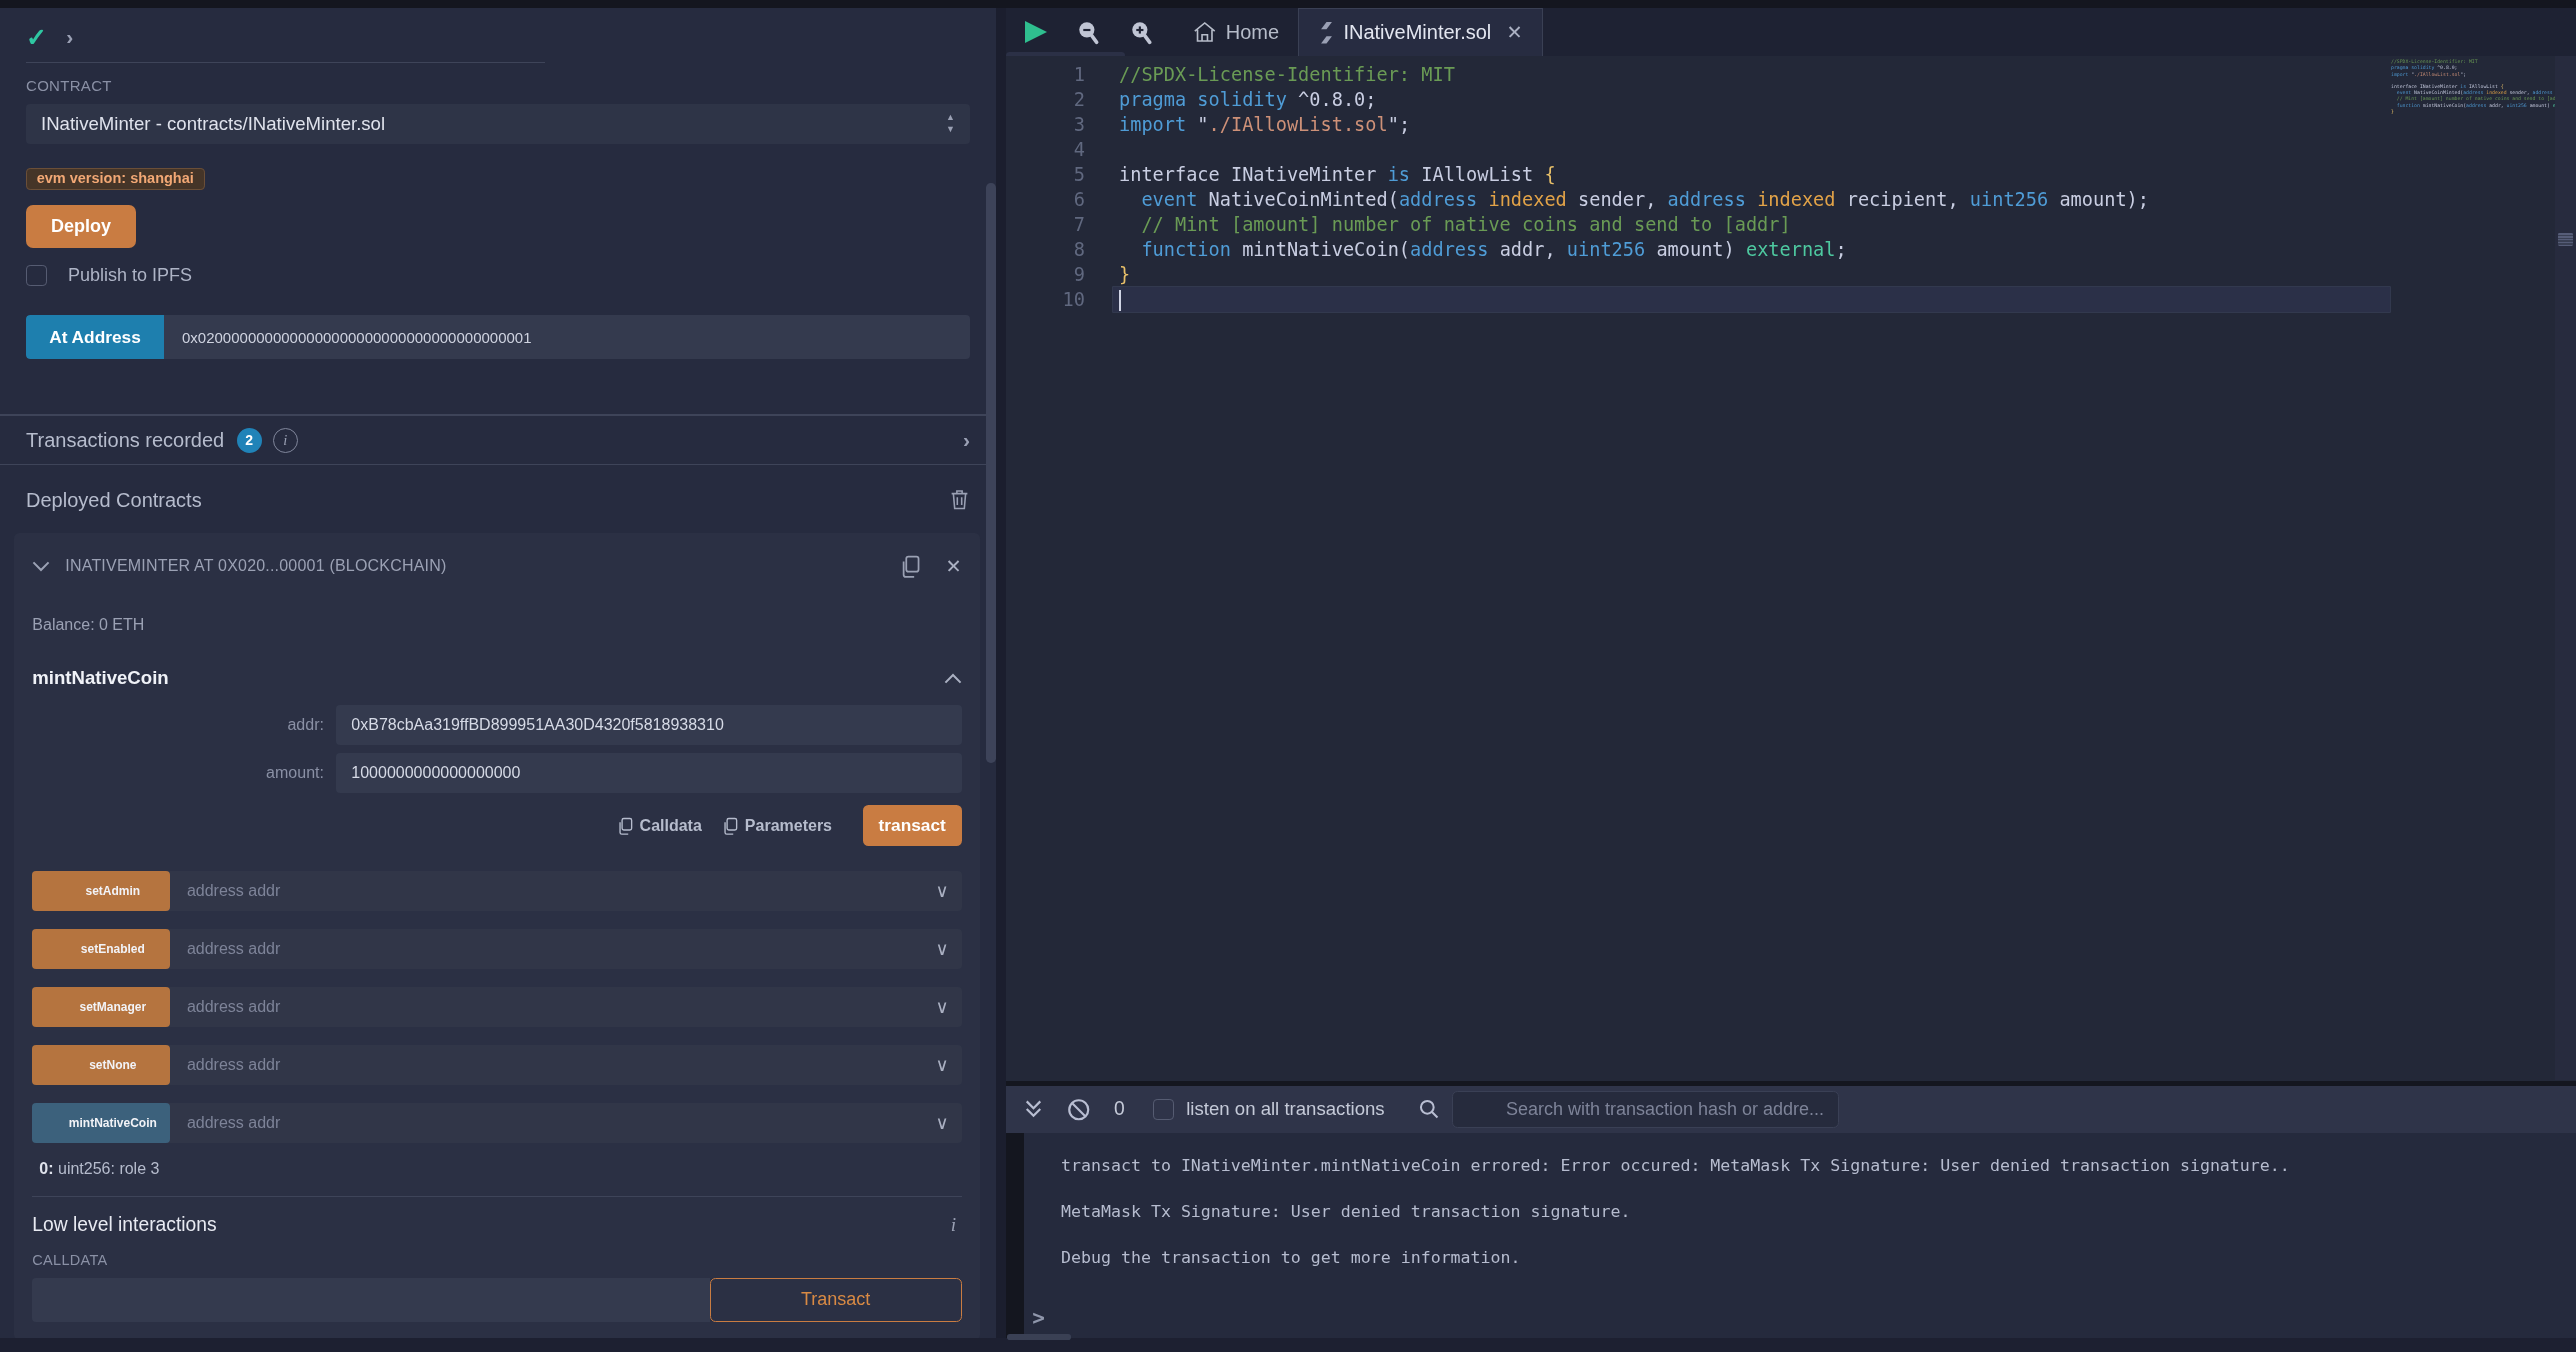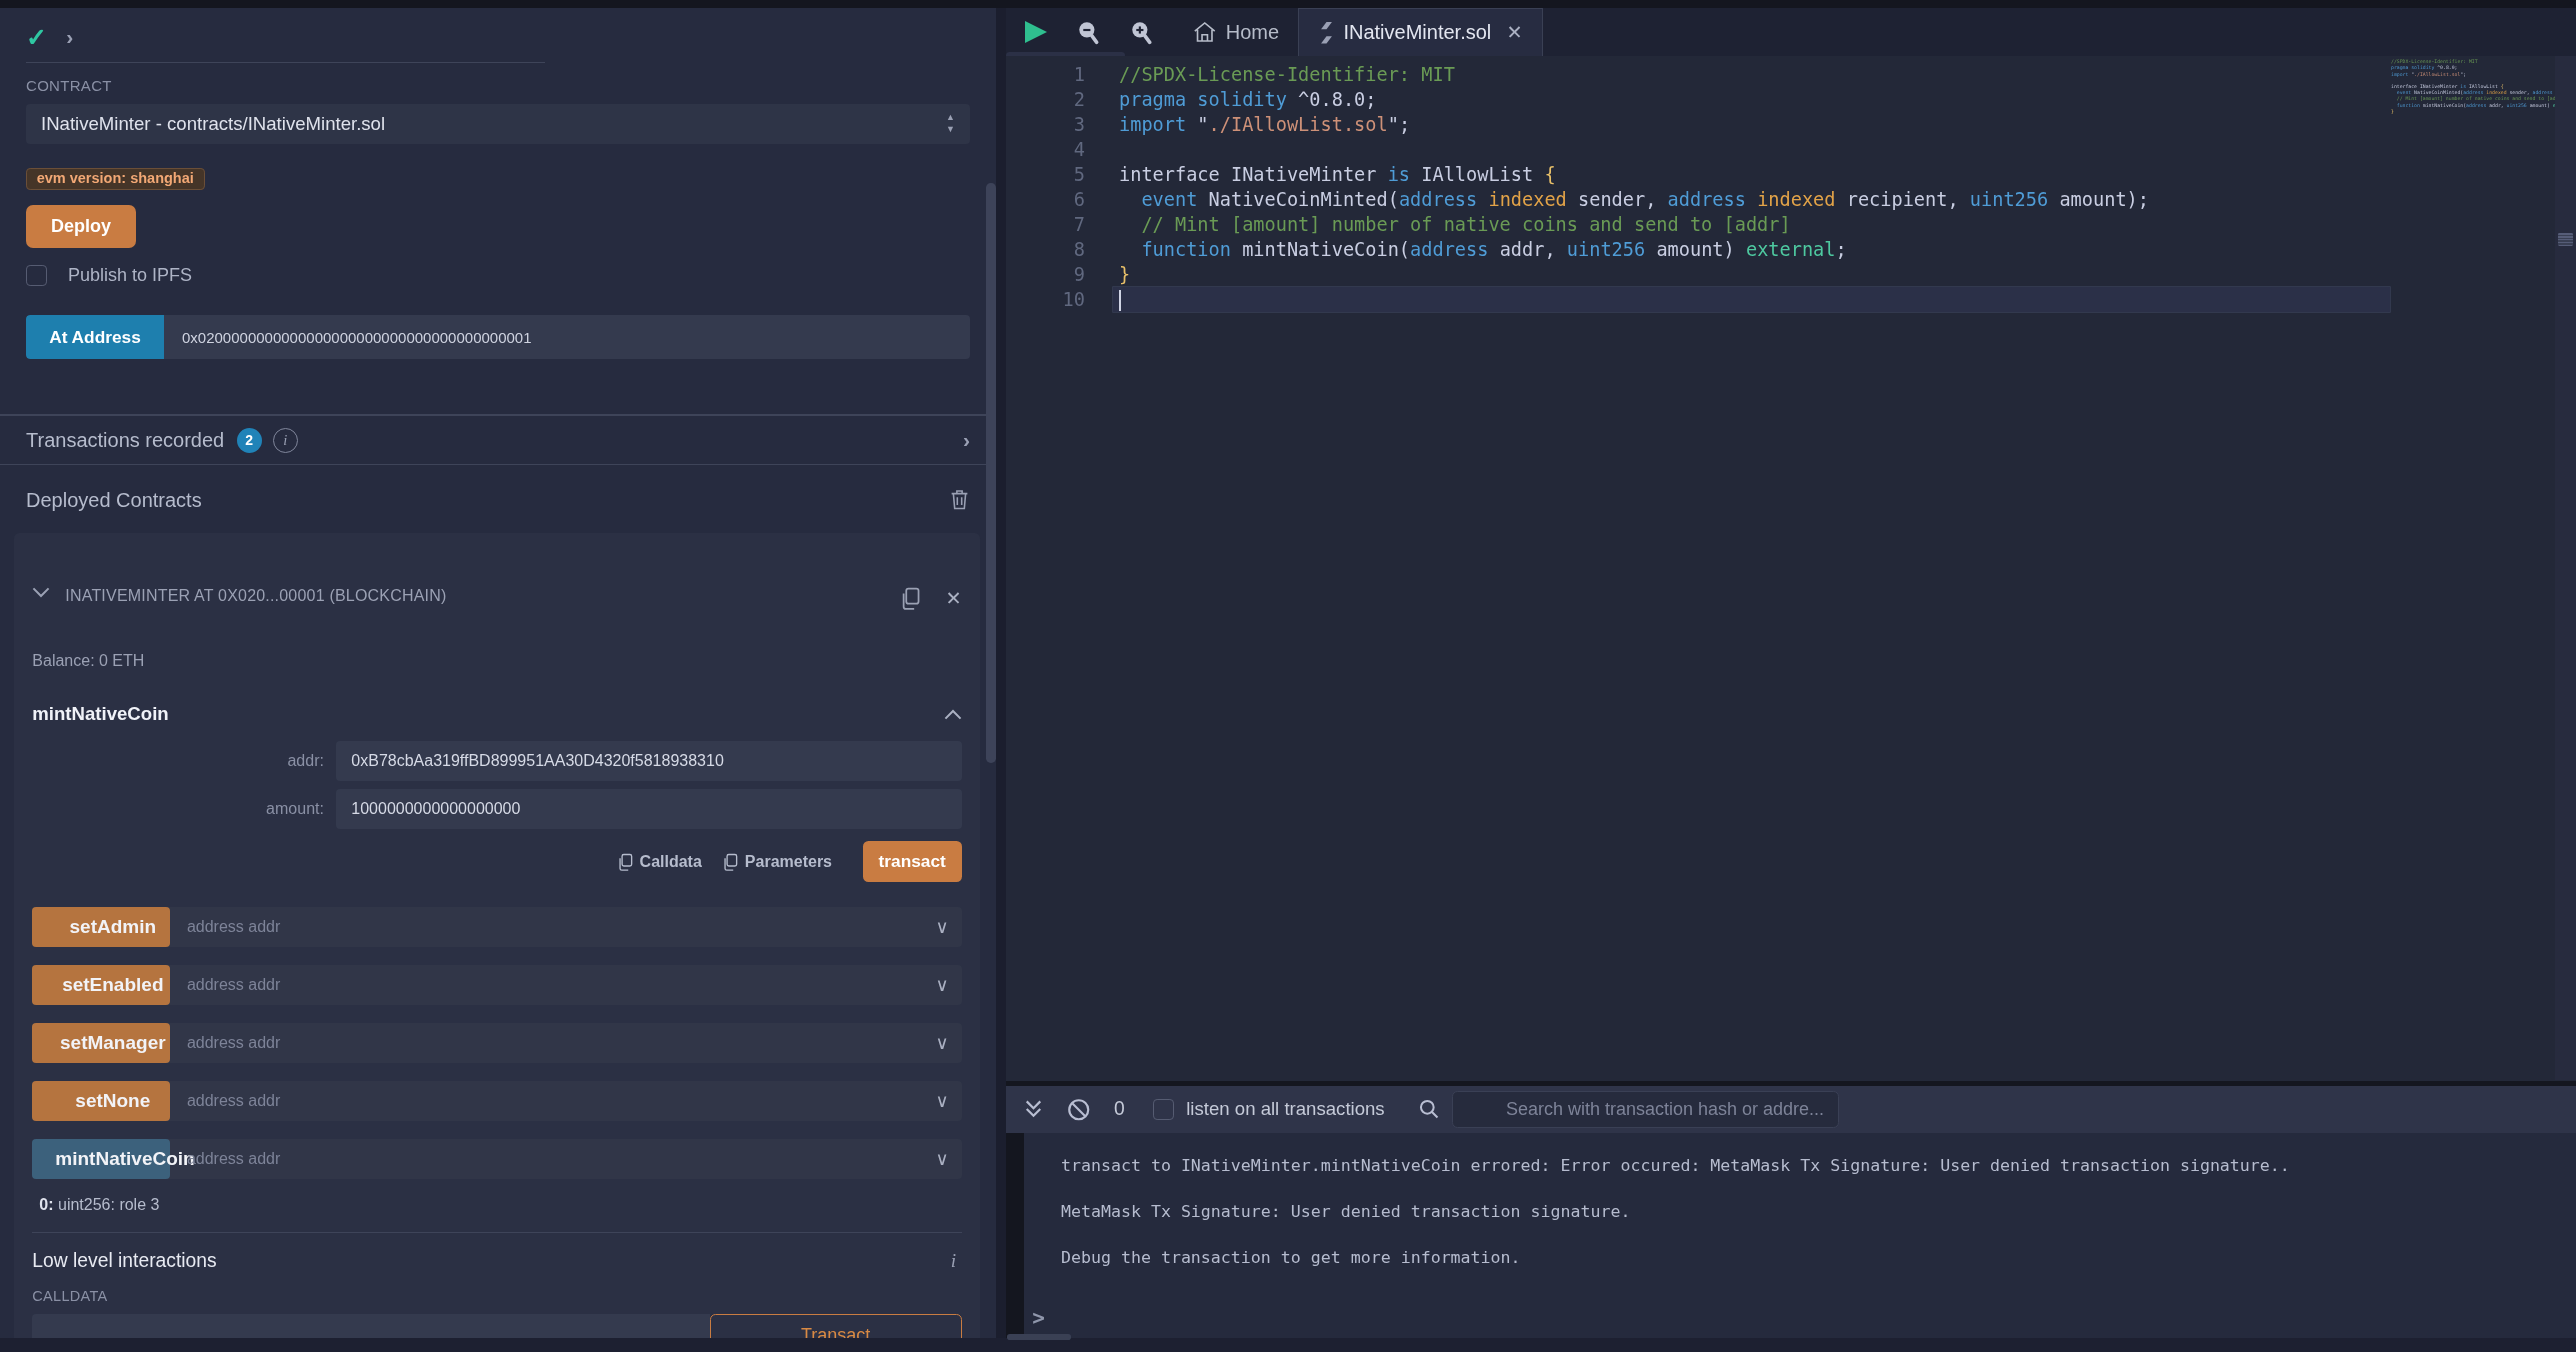--- a/index.html
+++ b/index.html
@@ -36,35 +36,35 @@
   .full-divider { height:1.4px; background:#3e4459; margin-left:-26px; margin-right:-26px; }
   .tx-row { margin-top:9.7px; height:30px; display:flex; align-items:center; }
   .tx-label { font-size:20px; color:#b6bccd; }
   .count-badge { margin-left:12.4px; width:25px; height:25px; border-radius:50%; background:#2083b8; color:#fff; font-size:14px; font-weight:700; display:flex; align-items:center; justify-content:center; }
   .info-circle { margin-left:11px; width:25px; height:25px; border-radius:50%; border:1.4px solid #80869b; color:#9aa0b4; font-size:14.5px; display:flex; align-items:center; justify-content:center; font-style:italic; font-family:"Liberation Serif", serif; }
   .flex-sp { flex:1; }
   .sect-head { margin-top:21px; height:28px; display:flex; align-items:center; }
   .sect-title { font-size:20px; color:#b6bccd; flex:1; }
 
   .card { margin-top:19.3px; margin-left:-11.7px; margin-right:-9.7px; background:#2b3044; border-radius:5.5px; padding:18px 18px 18px 18px; }
-  .card-head { height:30px; display:flex; color:#9ba1b4;margin-top:36px; }
+  .card-head { height:30px; display:flex; align-items:center; color:#9ba1b4; }
   .card-title { font-size:16px; letter-spacing:0.2px; margin-left:15px; flex:1; }
   .balance { margin-top:35px; font-size:16px; color:#9ba1b4; height:19.3px; }
   .fn-open-head { margin-top:30px; height:25px; display:flex; align-items:center; }
   .fn-open-name { font-size:18.6px; font-weight:700; color:#f0f2f8; flex:1; }
   .param-row { margin-top:8.3px; display:flex; align-items:center; height:40px; }
   .param-row.first { margin-top:14px; }
   .param-label { width:304px; text-align:right; padding-right:12.4px; font-size:16px; color:#8a90a5; }
   .param-input { flex:1; height:40px; background:#343a4e; border:none; border-radius:4.1px; outline:none; color:#d6dae6; font-size:16px; padding:0 15px; font-family:"Liberation Sans", sans-serif; }
   .action-row { margin-top:12.4px; height:41px; display:flex; align-items:center; justify-content:flex-end; gap:21px; }
   .mini-act { display:flex; align-items:center; gap:7px; color:#b6bccd; font-size:16px; font-weight:700; cursor:pointer; }
   .transact-btn { width:99px; height:41px; background:#c97c42; border-radius:5.5px; color:#fff; font-size:17.3px; font-weight:600; margin-left:9.7px; }
   #fn-rows { margin-top:25px; }
   .fn-row { display:flex; align-items:center; height:40px; background:#313648; border-radius:4.1px; margin-bottom:18px; position:relative; }
-  .fn-btn { width:138px; height:40px; border-radius:4.1px; color:#f2f3f7; font-size:19px; font-weight:700; flex:none;padding-left:23px; }
+  .fn-btn { width:138px; height:40px; border-radius:4.1px; color:#f2f3f7; font-size:12px; font-weight:700; flex:none;padding-left:23px; }
   .fn-btn.write { background:#b5743f; }
   .fn-btn.read { background:#3c617c; }
   .fn-input { flex:1; background:transparent; border:none; outline:none; font-size:16px; color:#d6dae6; padding:0 16.6px; font-family:"Liberation Sans", sans-serif; }
   .fn-input::placeholder { color:#7d8398; }
   .fn-chev { width:39px; color:#aab0c2; font-size:18px; text-align:center; cursor:pointer; }
   .call-result { font-size:16px; color:#b6bccd; height:18px; margin-top:-1.4px; padding-left:7px; }
   .call-result b { color:#dfe2ec; }
   .card-divider { margin-top:18px; height:1.4px; background:#3e4459; }
   .lowlevel-head { margin-top:14px; height:28px; display:flex; align-items:center; }
   .lowlevel-title { font-size:19.3px; color:#e8eaf2; flex:1; }

